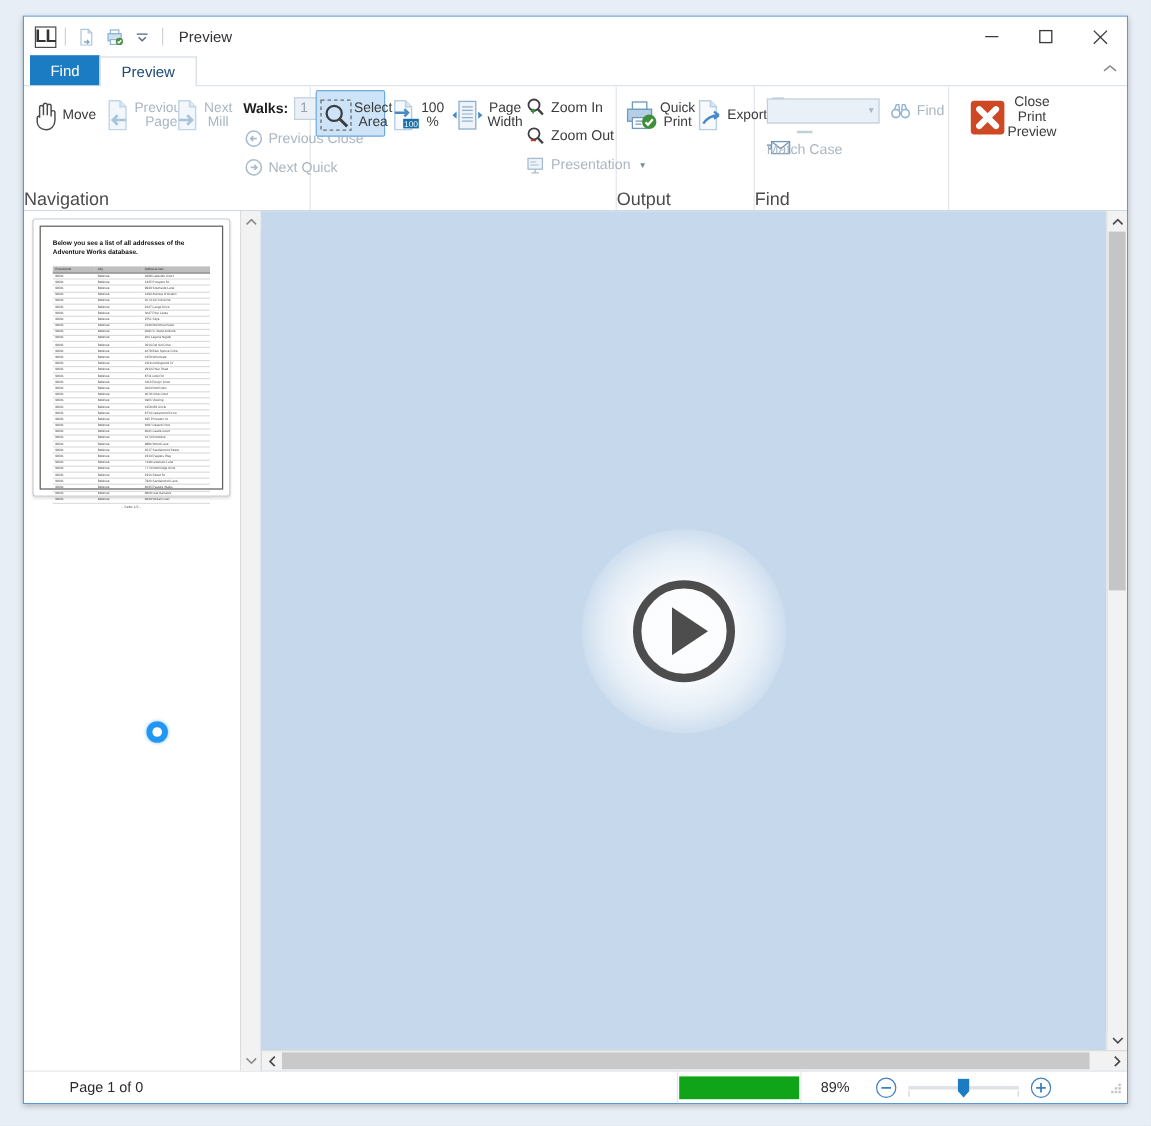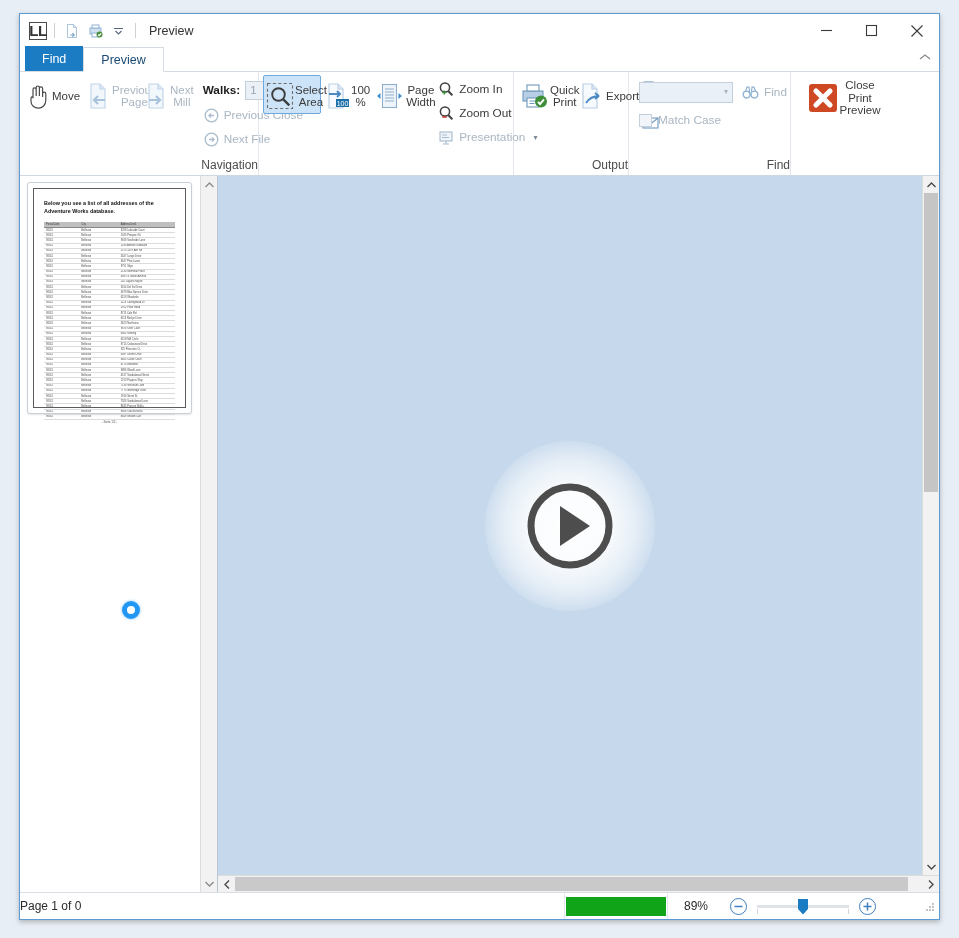--- a/index.html
+++ b/index.html
@@ -115,22 +115,22 @@
     padding-top: 3px;
   }
   .rgroup:last-child { border-right: none; }
   .rgroup-body {
     display: flex;
     align-items: flex-start;
     flex: 1;
     padding: 0 4px;
   }
   .rgroup-label {
-    text-align: right;
-    font-size: 12px;
+    text-align: left;
+    font-size: 15px;
     color: #4c4c4c;
     padding-bottom: 4px;
     height: 17px;
   }
 
   .bigbtn {
     width: 58px;
     display: flex; flex-direction: row; align-items: center;
     padding: 3px 1px 0;
     font-size: 11.5px;
@@ -185,21 +185,21 @@
   .combo {
     width: 94px; height: 21px;
     background: #e9f0f7;
     border: 1px solid #c3cfdb;
     position: relative;
   }
   .combo .caret {
     position: absolute; right: 4px; top: 4px;
     font-size: 8px; color: #a8b5c2;
   }
-  .checkrow { display: flex; align-items: center; gap: 6px; padding-left: 4px; height: 22px; }
+  .checkrow { display: flex; align-items: center; gap: 6px; padding-left: 4px; height: 22px; flex-direction: column; }
   .checkbox {
     width: 13px; height: 13px;
     border: 1px solid #c3cfdb;
     background: #f1f5f9;
   }
 
   
   .content {
     flex: 1;
     display: flex;
@@ -355,20 +355,21 @@
     height: 27px;
     background: #ffffff;
     border-top: 1px solid #d9dfe5;
     display: flex;
     align-items: center;
     flex: none;
     font-size: 12px;
     color: #2b2b2b;
   }
   .status-left {
+    padding-left: 38px;
     width: 545px;
     border-right: 1px solid #e3e8ee;
     height: 100%;
     display: flex; align-items: center;
   }
   .progress-cell {
     width: 103px;
     height: 100%;
     display: flex; align-items: center; justify-content: center;
     border-right: 1px solid #e3e8ee;
@@ -532,21 +533,21 @@
             </span>
             <span>Previous Close</span>
           </div>
           <div class="smallbtn disabled">
             <span>
               <svg width="15" height="15" viewBox="0 0 15 15">
                   <circle cx="7.5" cy="7.5" r="6.3" fill="none" stroke="#a9bccd" stroke-width="1.3"></circle>
                   <path d="M5 7.5h4.8M8 5.4l2.1 2.1L8 9.6" stroke="#a9bccd" stroke-width="1.3" fill="none"></path>
                 </svg>
             </span>
-            <span>Next File</span>
+            <span>Next Quick</span>
           </div>
         </div>
       </div>
       <div class="rgroup-label">Navigation</div>
     </div>
 
     <div class="rgroup" style="width:255px">
       <div class="rgroup-body">
         <div class="bigbtn checked">
           <div class="glyph">

